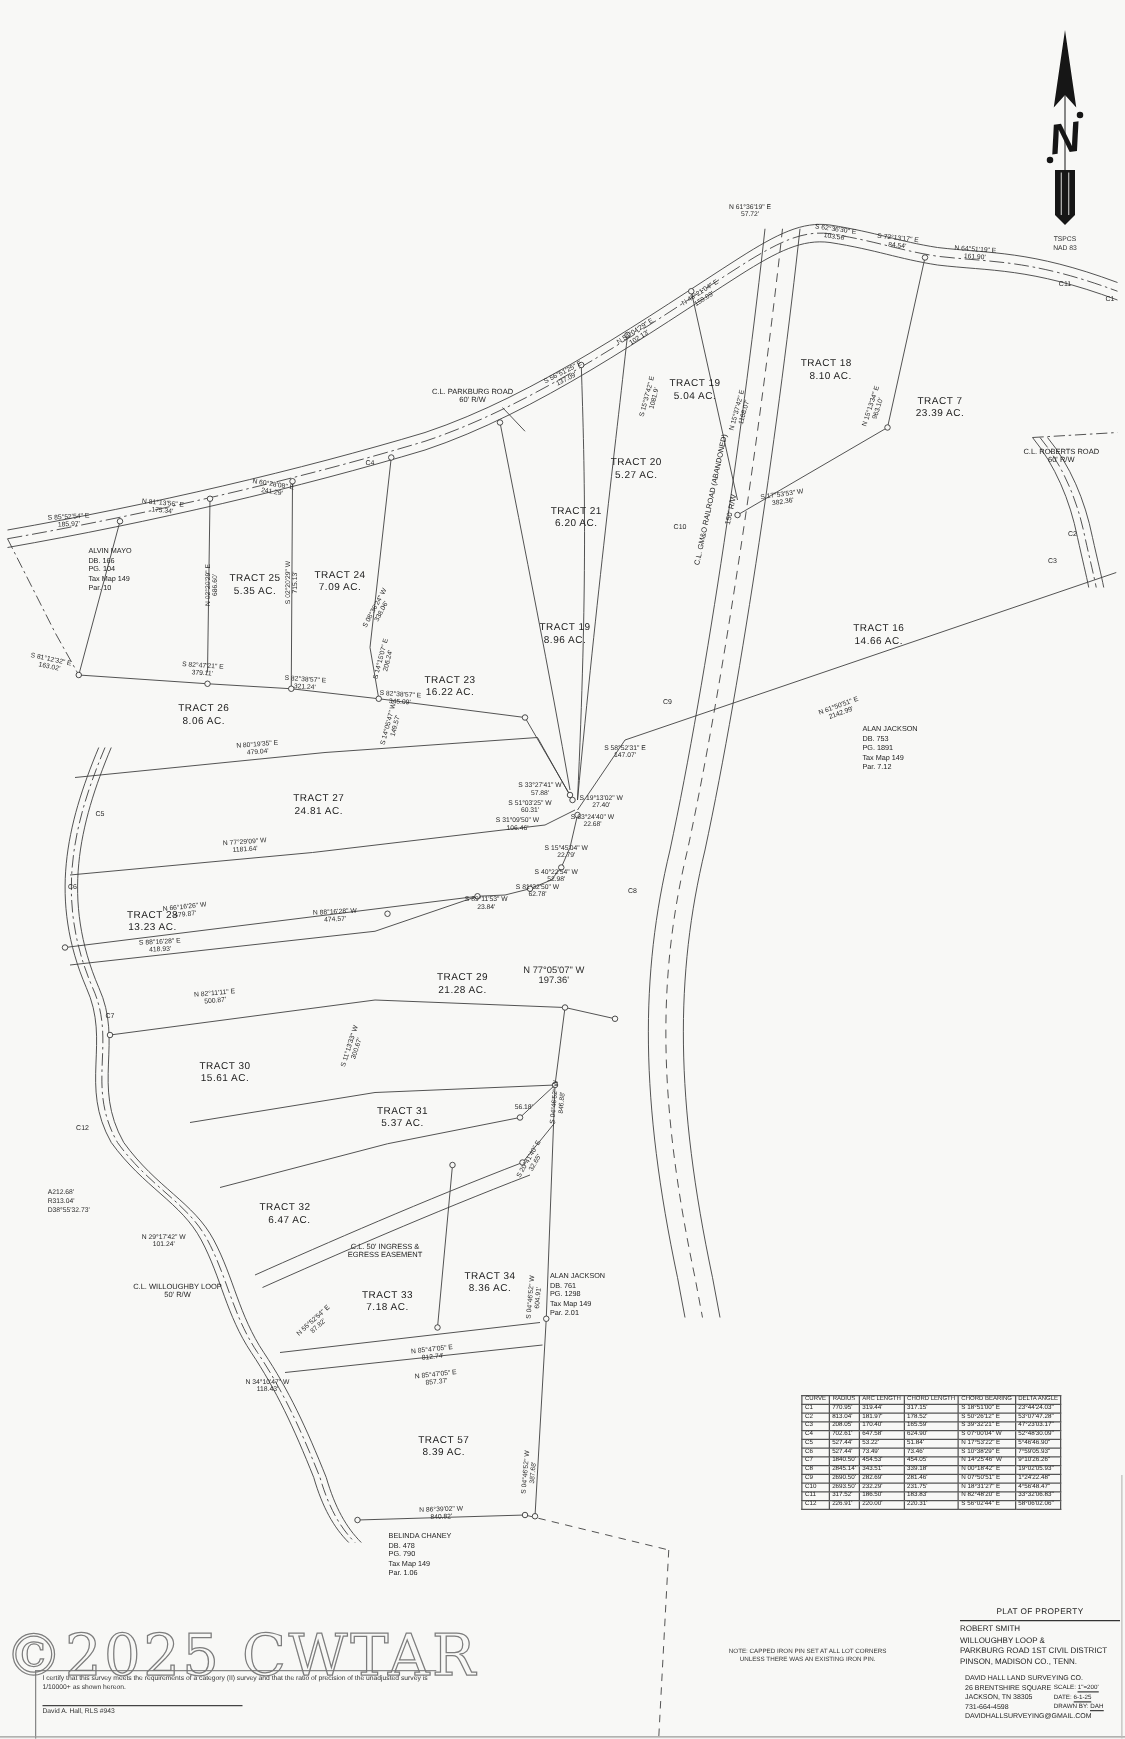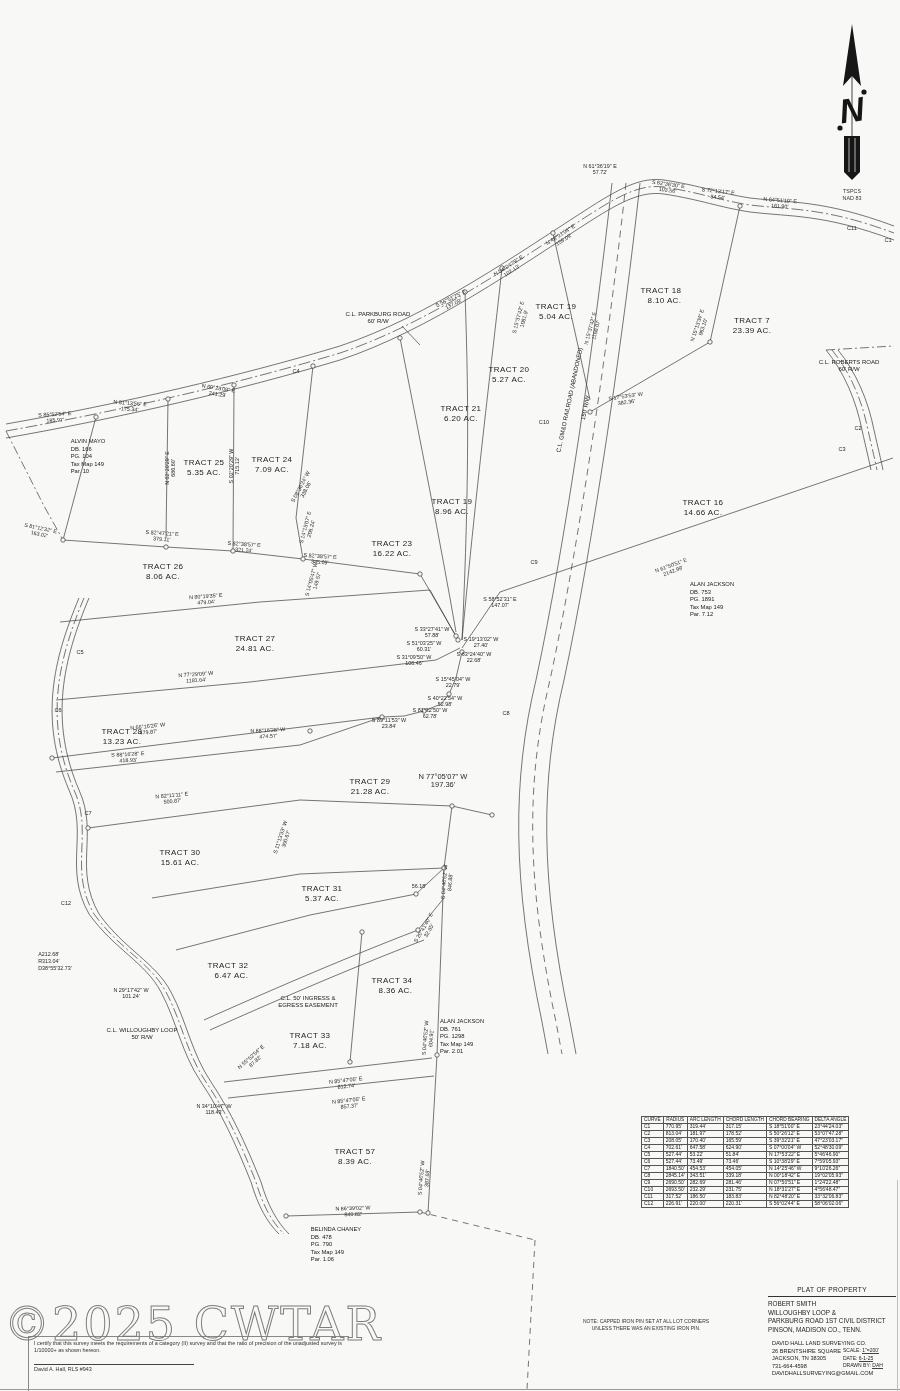--- a/index.html
+++ b/index.html
@@ -211,21 +211,21 @@
         <div>5.27 AC.</div>
       </div>
       <div class="lbl tract-label" style="left: 461px; top: 414px; transform: translate(-50%, -50%) rotate(0deg);">
         <div>TRACT 21</div>
         <div>6.20 AC.</div>
       </div>
       <div class="lbl tract-label" style="left: 452px; top: 507px; transform: translate(-50%, -50%) rotate(0deg);">
         <div>TRACT 19</div>
         <div>8.96 AC.</div>
       </div>
-      <div class="lbl tract-label" style="left: 360px; top: 549px; transform: translate(-50%, -50%) rotate(0deg); margin-left: 32px;">
+      <div class="lbl tract-label" style="left: 360px; top: 549px; transform: translate(-50%, -50%) rotate(0deg);">
         <div>TRACT 23</div>
         <div>16.22 AC.</div>
       </div>
       <div class="lbl tract-label" style="left: 272px; top: 465px; transform: translate(-50%, -50%) rotate(0deg);">
         <div>TRACT 24</div>
         <div>7.09 AC.</div>
       </div>
       <div class="lbl tract-label" style="left: 204px; top: 468px; transform: translate(-50%, -50%) rotate(0deg);">
         <div>TRACT 25</div>
         <div>5.35 AC.</div>
@@ -255,21 +255,21 @@
         <div>5.37 AC.</div>
       </div>
       <div class="lbl tract-label" style="left: 228px; top: 971px; transform: translate(-50%, -50%) rotate(0deg); text-align: right;">
         <div>TRACT 32</div>
         <div>6.47 AC.</div>
       </div>
       <div class="lbl tract-label" style="left: 310px; top: 1041px; transform: translate(-50%, -50%) rotate(0deg);">
         <div>TRACT 33</div>
         <div>7.18 AC.</div>
       </div>
-      <div class="lbl tract-label" style="left: 392px; top: 986px; transform: translate(-50%, -50%) rotate(0deg); text-align: right;">
+      <div class="lbl tract-label" style="left: 392px; top: 1026px; transform: translate(-50%, -50%) rotate(0deg);">
         <div>TRACT 34</div>
         <div>8.36 AC.</div>
       </div>
       <div class="lbl tract-label" style="left: 355px; top: 1157px; transform: translate(-50%, -50%) rotate(0deg);">
         <div>TRACT 57</div>
         <div>8.39 AC.</div>
       </div>
       <div class="lbl owner-block" style="left: 88px; top: 457px; transform: translate(-50%, -50%) rotate(0deg);">
         <div>ALVIN MAYO</div>
         <div>DB. 166</div>

